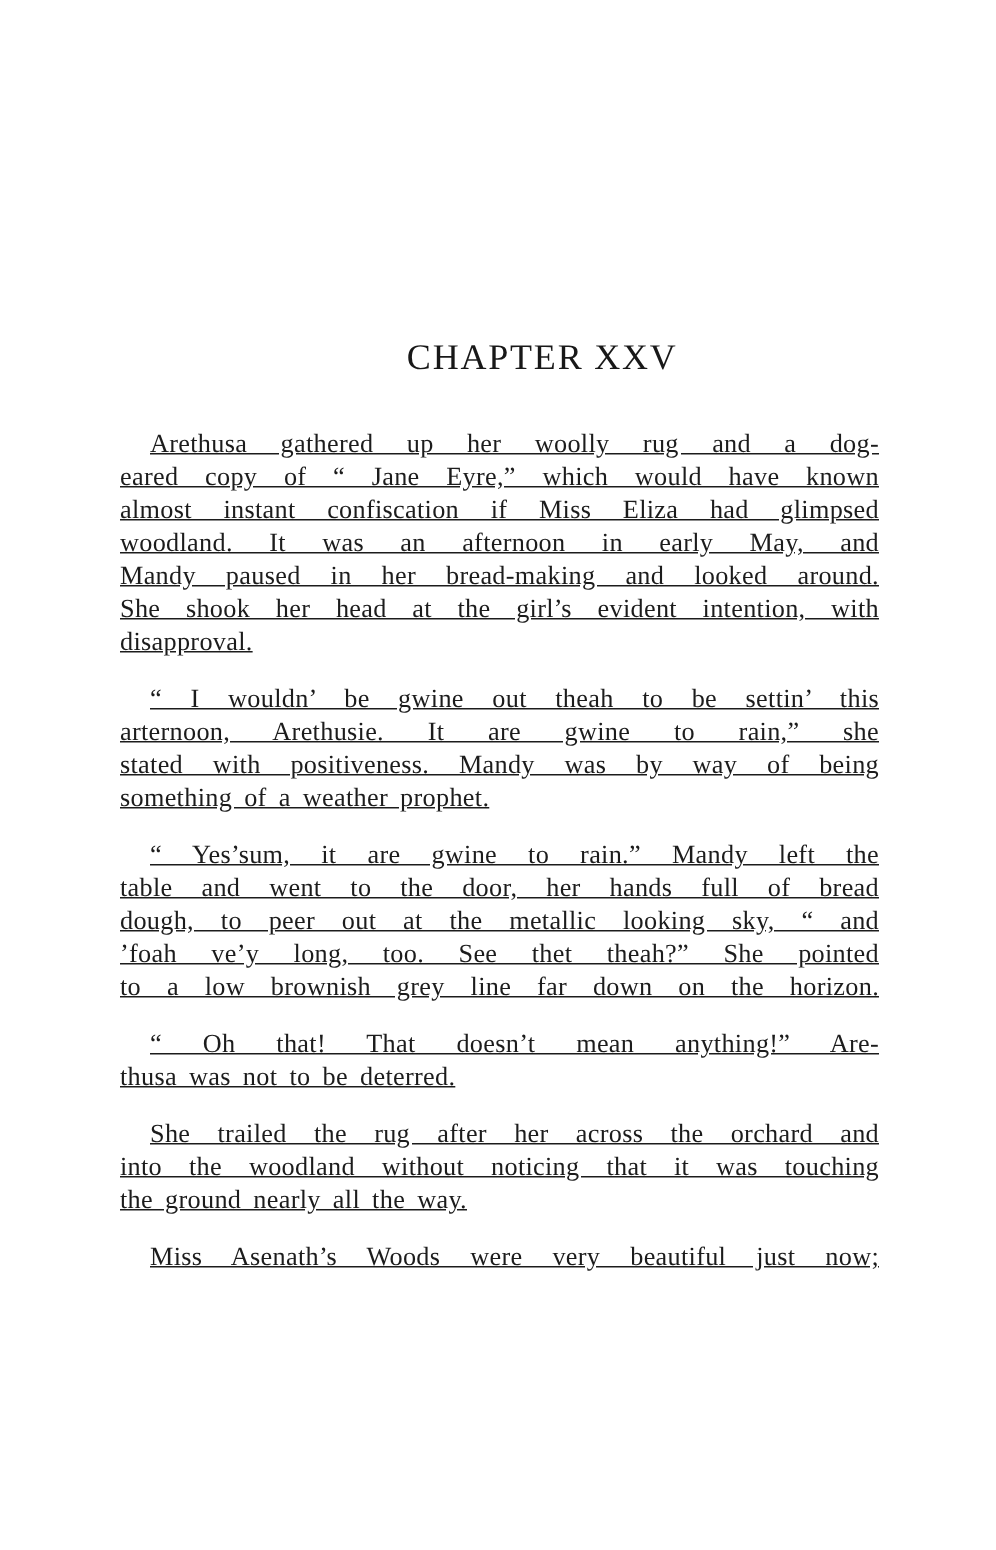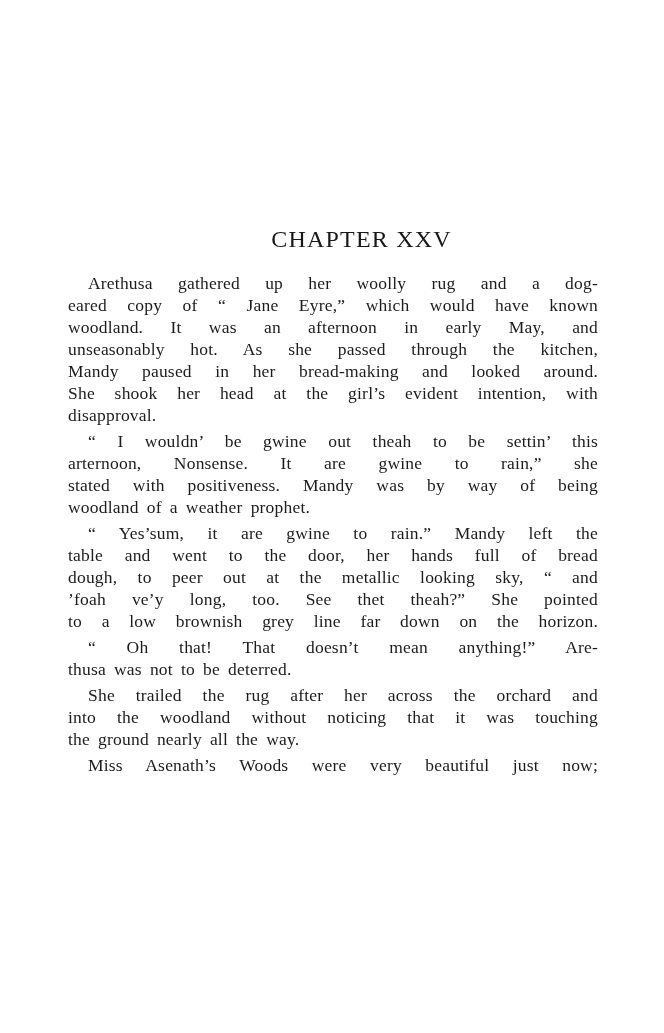--- a/index.html
+++ b/index.html
@@ -30,22 +30,23 @@
     color: #181818;
     white-space: nowrap;
   }
   .body-text {
     position: absolute;
     top: 268px;
     left: 64px;
     width: 538px;
   }
   .para {
-    margin: 4px;
+    margin: 16px;
     padding: 0;
+    text-decoration: underline;
   }
   .ln {
     height: 22px;
     line-height: 22px;
     font-size: 17.5px;
     letter-spacing: 0.2px;
     text-align: justify;
     white-space: nowrap;
     color: #1c1c1c;
   }
@@ -78,32 +79,32 @@
 
 <div class="book-page">
 
   <div class="chapter-title">CHAPTER XXV</div>
 
   <div class="body-text">
 
     <div class="para">
       <div class="ln j first">Arethusa gathered up her woolly rug and a dog-</div>
       <div class="ln j">eared copy of “ Jane Eyre,” which would have known</div>
+      <div class="ln j">almost instant confiscation if Miss Eliza had glimpsed</div>
       <div class="ln j">woodland. It was an afternoon in early May, and</div>
-      <div class="ln j">unseasonably hot. As she passed through the kitchen,</div>
       <div class="ln j">Mandy paused in her bread-making and looked around.</div>
       <div class="ln j">She shook her head at the girl’s evident intention, with</div>
       <div class="ln end">disapproval.</div>
     </div>
 
     <div class="para">
       <div class="ln j first">“ I wouldn’ be gwine out theah to be settin’ this</div>
-      <div class="ln j">arternoon, Nonsense. It are gwine to rain,” she</div>
+      <div class="ln j">arternoon, Arethusie. It are gwine to rain,” she</div>
       <div class="ln j">stated with positiveness. Mandy was by way of being</div>
-      <div class="ln end">woodland of a weather prophet.</div>
+      <div class="ln end">something of a weather prophet.</div>
     </div>
 
 
     <div class="para">
       <div class="ln j first">“ Yes’sum, it are gwine to rain.” Mandy left the</div>
       <div class="ln j">table and went to the door, her hands full of bread</div>
       <div class="ln j">dough, to peer out at the metallic looking sky, “ and</div>
       <div class="ln j">’foah ve’y long, too. See thet theah?” She pointed</div>
       <div class="ln j">to a low brownish grey line far down on the horizon.</div>
     </div>

